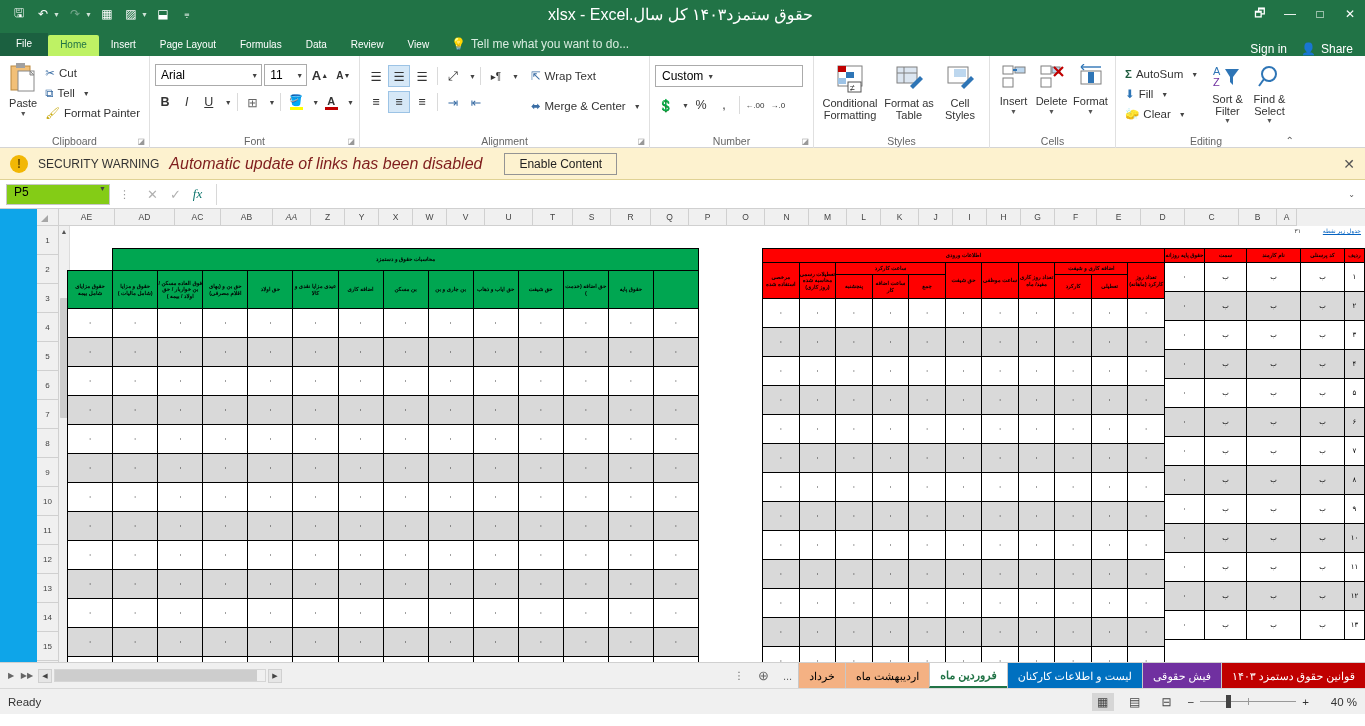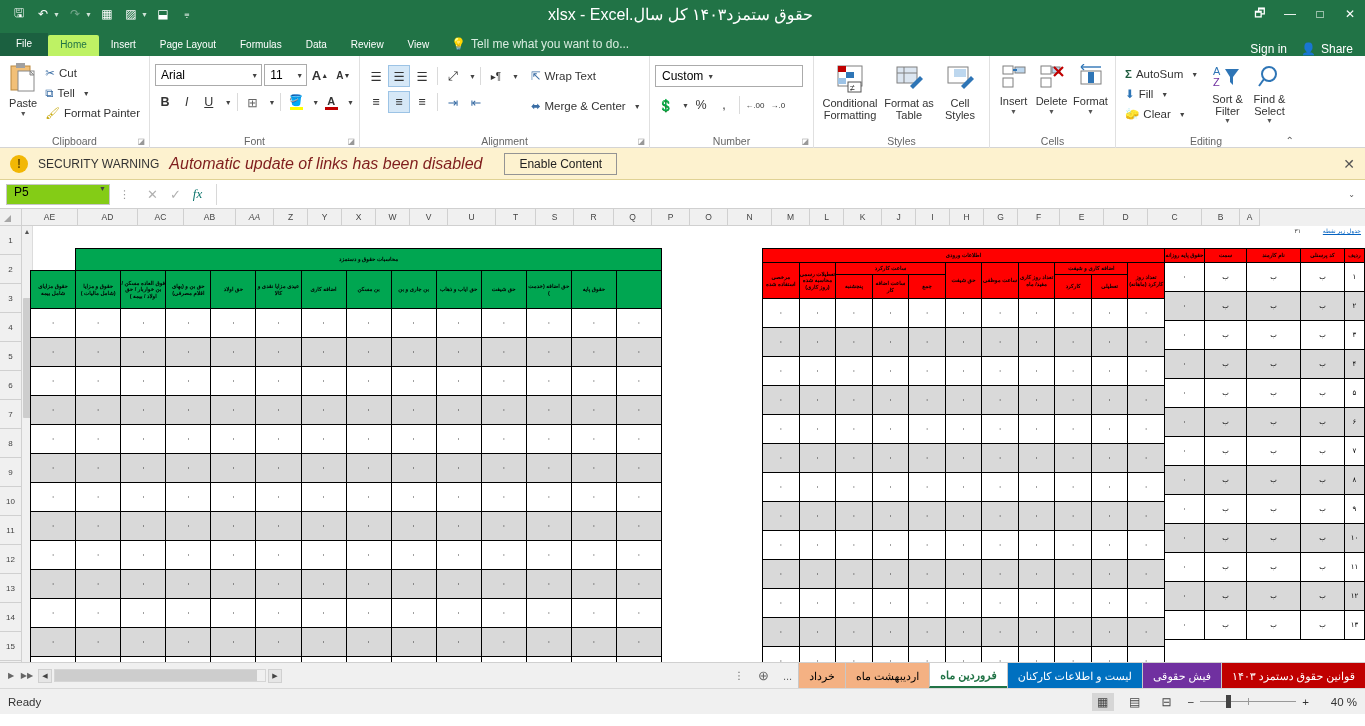--- a/index.html
+++ b/index.html
@@ -150,21 +150,21 @@
   .fb-ic.fx { font-style: italic; color: #0f766e; font-family: "Liberation Serif", serif; }
   .fbinput {
     flex: 1; height: 21px; border-left: 1px solid #d8d8d8; font-size: 12px;
     display: flex; align-items: center; padding-left: 6px;
   }
   .fb-expand { font-size: 8px; color: #555; padding-right: 4px; }
 
   
   .gridwrap {
     position: relative; height: 453px; background: #0ea5e9; overflow: hidden;
-    display: flex; flex-direction: column;
+    display: flex; flex-direction: column; padding-left: 37px;
   }
   .colhdr-row { display: flex; height: 17px; background: #f0f0f0; }
   .selall {
     width: 22px; height: 17px; background: #f0f0f0; border-right: 1px solid #d0d0d0;
     border-bottom: 1px solid #d0d0d0; position: relative;
   }
   .selall:after {
     content: ""; position: absolute; left: 4px; bottom: 3px;
     border-left: 7px solid transparent; border-bottom: 7px solid #a6a6a6;
   }

